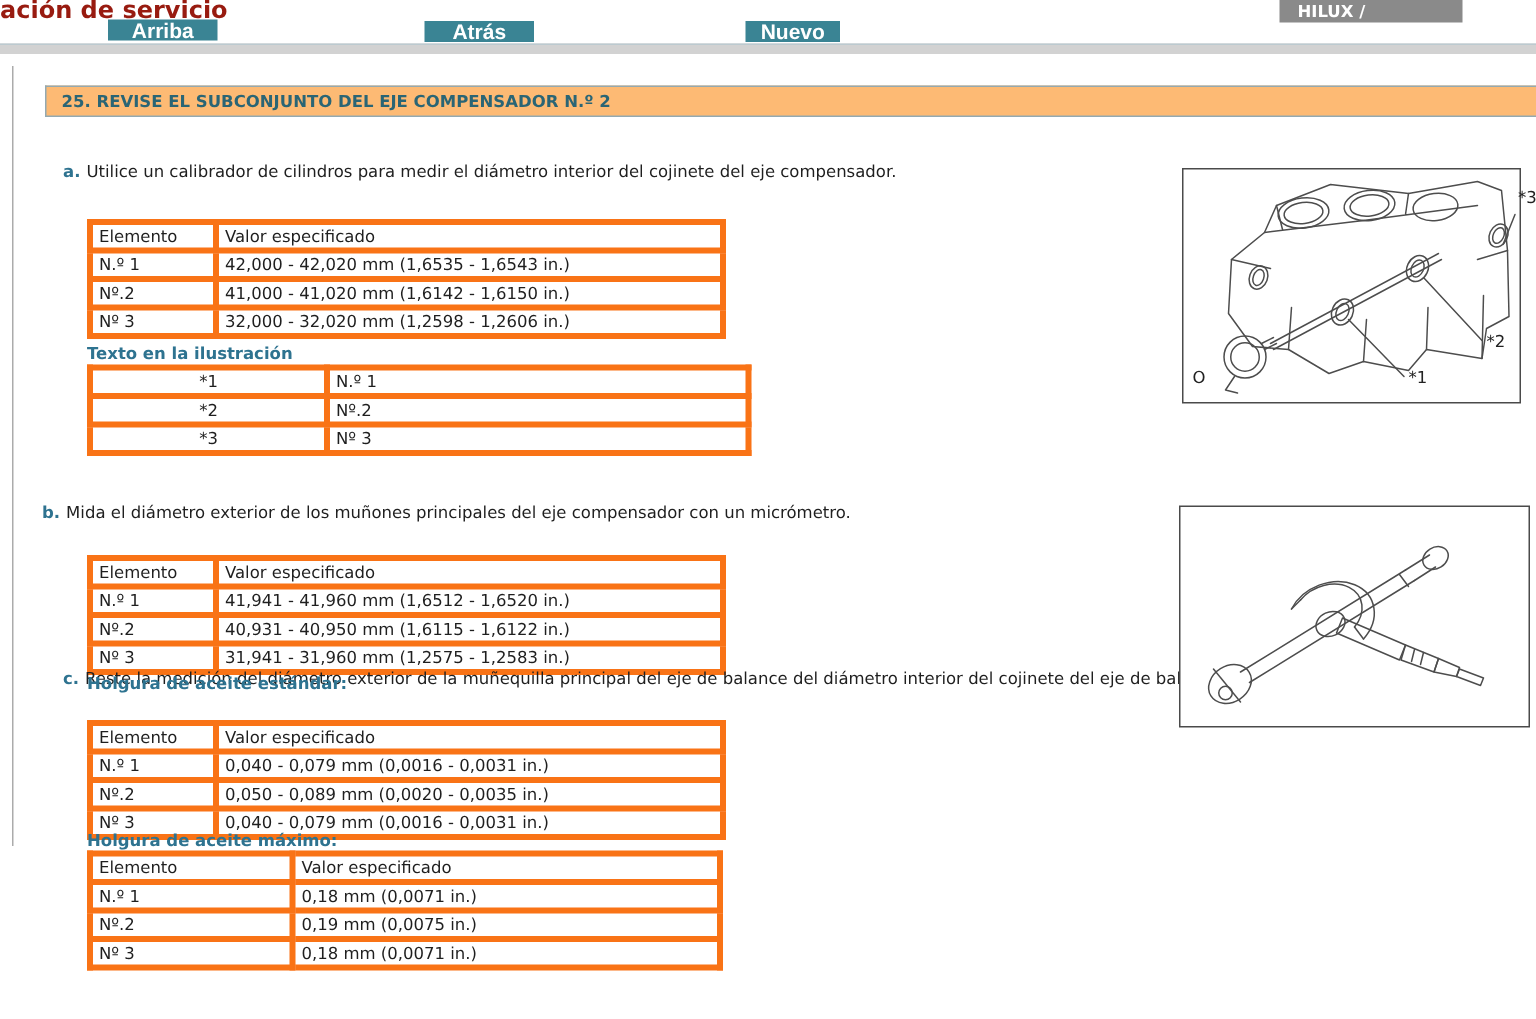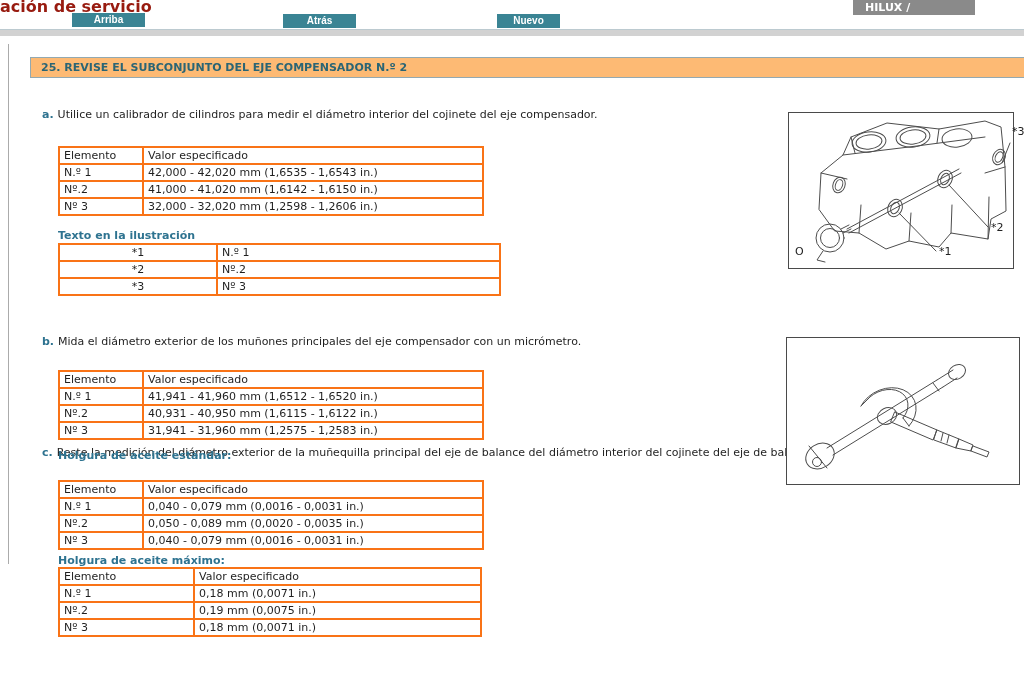--- a/index.html
+++ b/index.html
@@ -5,50 +5,50 @@
   * { margin:0; padding:0; box-sizing:border-box; }
   html,body { width:1024px; height:679px; background:#fff; overflow:hidden;
               font-family:"DejaVu Sans","Liberation Sans",sans-serif; }
   .abs { position:absolute; }
   #page { position:relative; width:1024px; height:679px; background:#fff; }
 
   
   #app-title { left:0; top:-3px; font-size:16px; font-weight:bold; color:#981b10; white-space:nowrap; }
   #vehicle-tab { left:853px; top:0; width:122px; height:15px; background:#8a8a8a;
                  color:#fff; font-size:11px; font-weight:bold; line-height:15px; padding-left:12px; }
-  .nav-btn { top:13px; height:14px; background:#3a8494; color:#fff; font-size:10px; font-weight:bold;
+  .nav-btn { top:13px; height:14px; background:#3a8494; color:#fff; font-size:14px; font-weight:bold;
              text-align:center; line-height:14px; border:none; cursor:pointer; display:block; }
   #btn-up   { left:72px;  width:73px; }
   #btn-back { left:283px; width:73px; top:14px; }
   #btn-new  { left:497px; width:63px; top:14px; }
   #gray-bar { left:0; top:29px; width:1024px; height:7px; background:#d2d2d2; border-top:1px solid #bccad0; }
   #left-line { left:8px; top:44px; width:1px; height:520px; background:#ababab; }
 
   
   #section-header { left:30px; top:57px; width:994px; height:21px; background:#fdba74;
                     border:1px solid #93a9b1; border-right:none; color:#2a6575; font-size:11px;
                     font-weight:bold; line-height:19px; padding-left:10px; }
 
   
   .step { font-size:11px; color:#1f1f1f; white-space:nowrap; }
   .step .letter { color:#2e7390; font-weight:bold; margin-right:4px; }
   .tbl-title { font-size:11px; font-weight:bold; color:#2e7390; white-space:nowrap; }
   #step-a { left:42px; top:108px; }
-  #step-b { left:42px; top:335px;text-align:right; }
+  #step-b { left:28px; top:335px;text-align:right; }
   #step-c { left:42px; top:446px; }
   #note   { left:58px; top:643px; font-size:11px; color:#1f1f1f; white-space:nowrap; }
   #t1-title { left:58px; top:132px; }
   #t2-title { left:58px; top:229px; }
   #t3-title { left:58px; top:357px; }
   #t4-title { left:58px; top:449px;text-align:center; }
   #t5-title { left:58px; top:554px; }
 
   
   table.spec { border-collapse:collapse; background:#fff; table-layout:fixed; }
-  table.spec td { border:2px solid #f97316; font-size:11px; color:#1f1f1f;
+  table.spec td { border:4px solid #f97316; font-size:11px; color:#1f1f1f;
                   padding:1px 4px; height:15px; overflow:hidden; white-space:nowrap; }
   table.spec { border:2px solid #6e6e6e; }
   #table1 { left:58px; top:146px; width:426px; }
   #table2 { left:58px; top:243px; width:443px; }
   #table3 { left:58px; top:370px; width:426px; }
   #table4 { left:58px; top:480px; width:426px; }
   #table5 { left:58px; top:567px; width:424px; }
   #table1 td.c1, #table3 td.c1, #table4 td.c1 { width:84px; }
   #table2 td.c1 { width:158px; text-align:center; }
   #table5 td.c1 { width:135px; }

